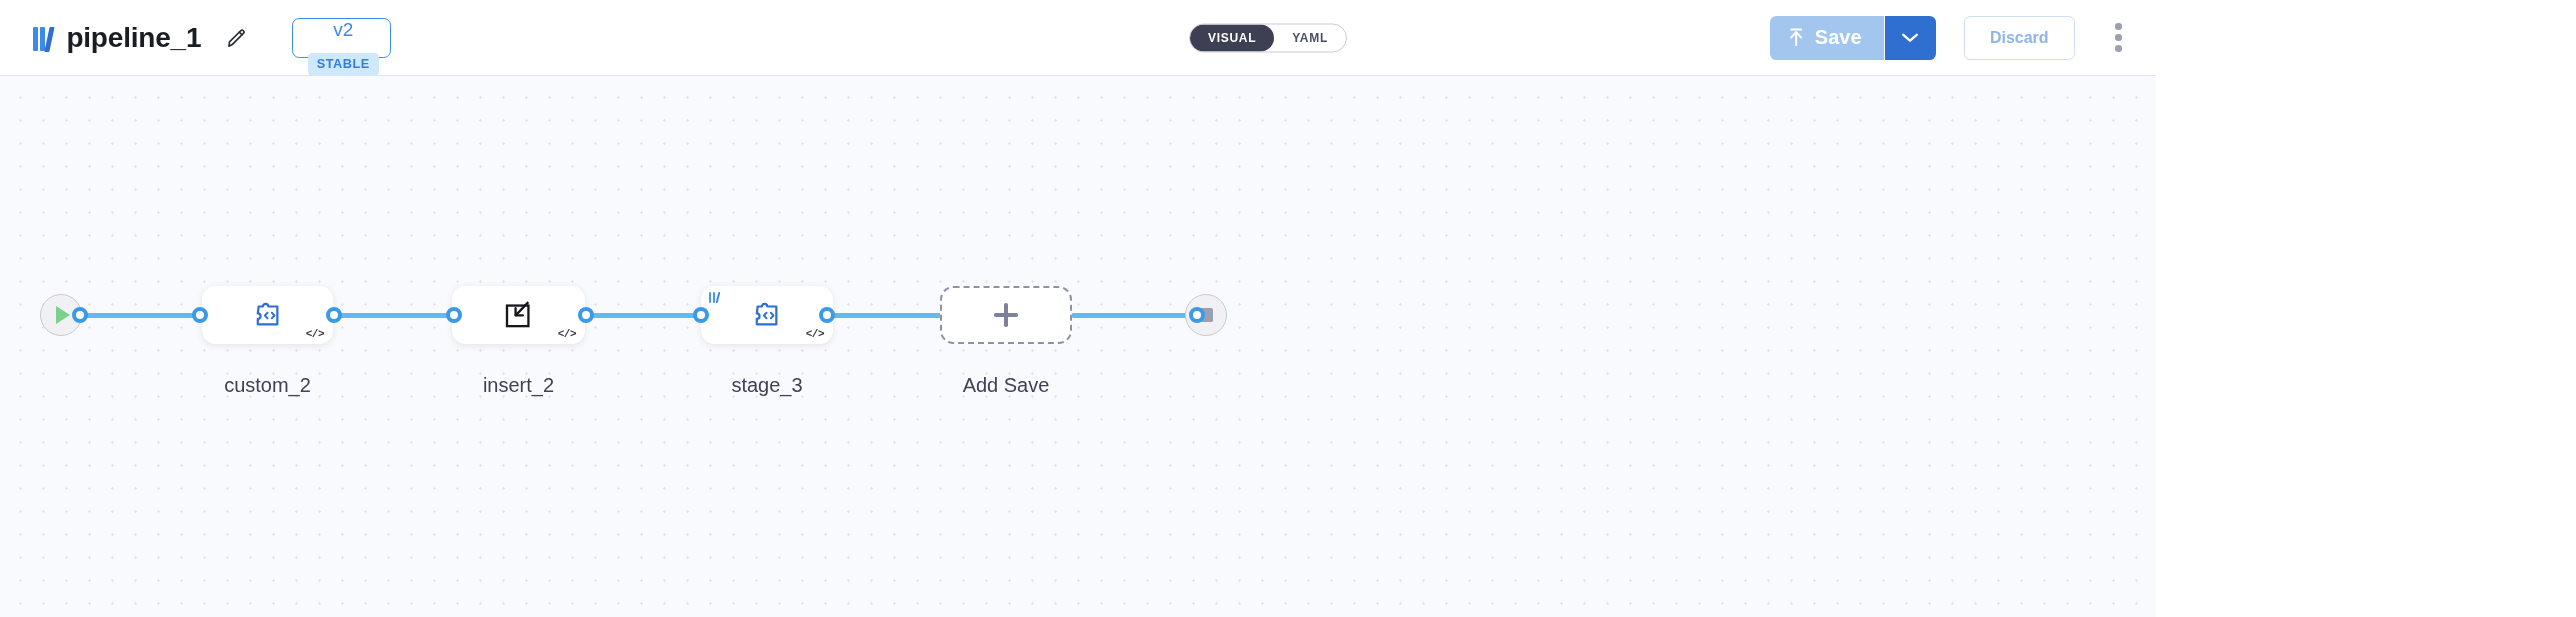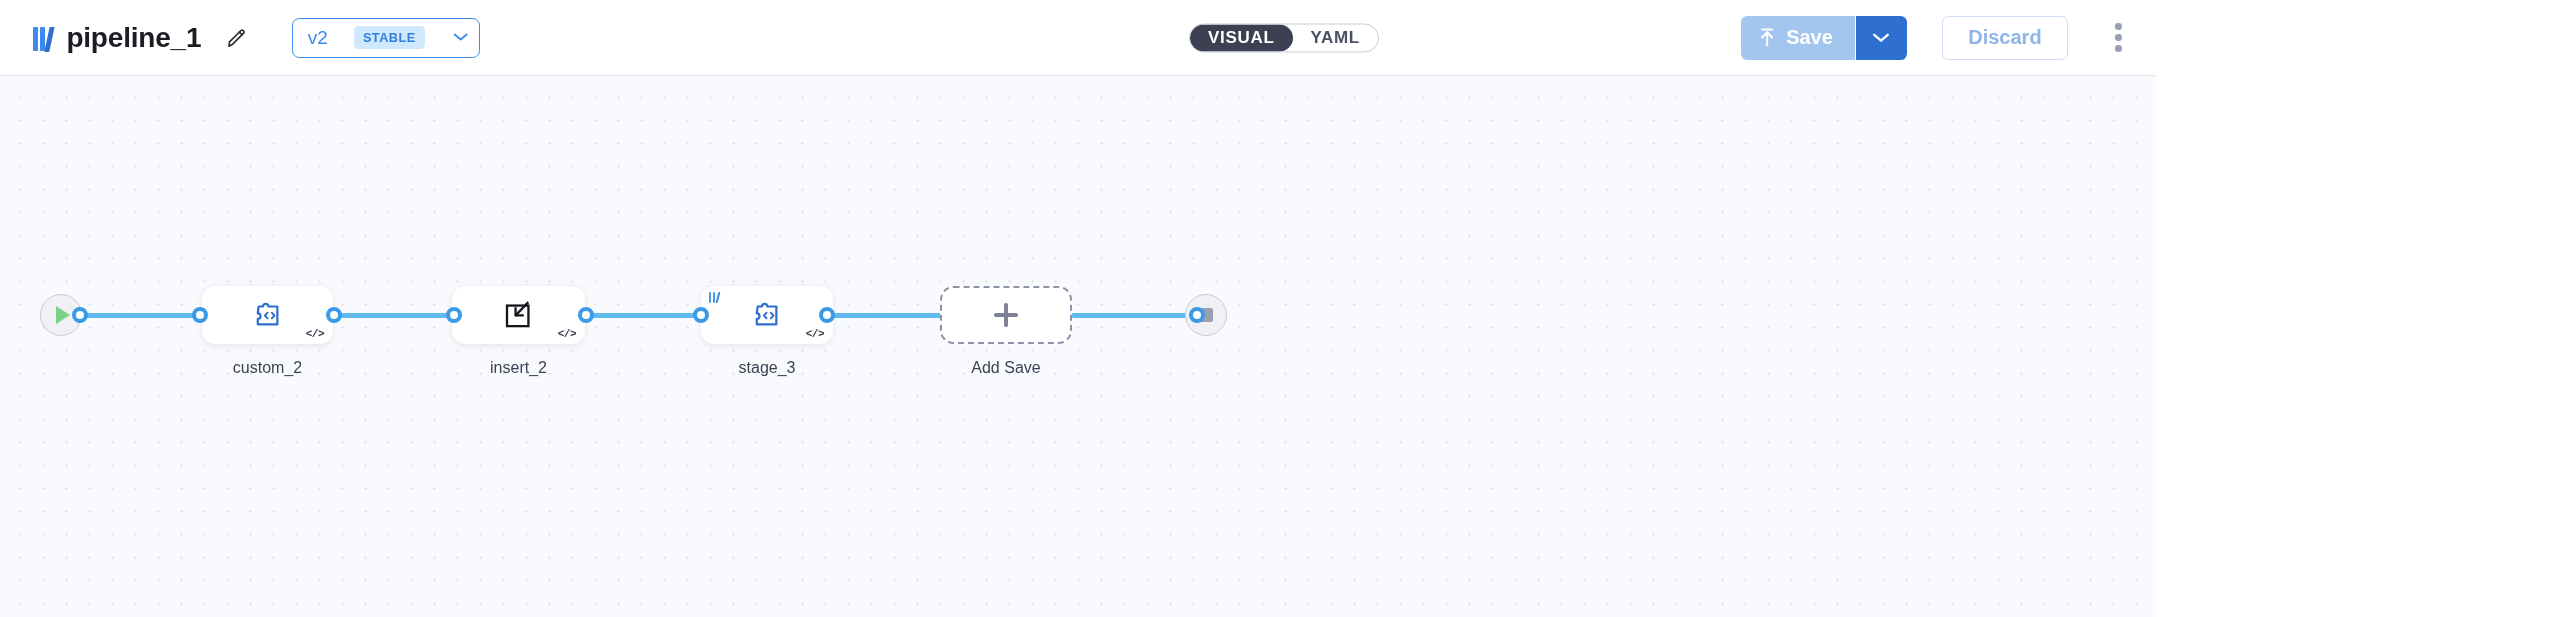--- a/index.html
+++ b/index.html
@@ -74,23 +74,24 @@
   }
   .version-chip {
     margin-left: 40px;
     height: 40px;
     box-sizing: border-box;
     border: 1.8px solid #3b8bef;
     border-radius: 7.3px;
     display: flex;
     align-items: center;
     padding: 0 11px 0 14.5px;
-    gap: 26px;
+    gap: 12px;
     background: #fff;
     cursor: pointer;
+    flex-direction: column;
   }
   .version-chip .ver {
     font-size: 19px;
     color: #3b8bef;
     font-weight: 500;
   }
   .version-chip .stable {
     background: #cfe8fb;
     color: #2f7fe0;
     font-size: 12.7px;
@@ -116,41 +117,41 @@
     display: flex;
     align-items: center;
     border: 0.9px solid #c7cbd6;
     border-radius: 907px;
     height: 27px;
     background: #fff;
     overflow: hidden;
     cursor: pointer;
   }
   .view-toggle .seg {
-    font-size: 17px;
+    font-size: 12px;
     font-weight: bold;
     letter-spacing: 0.7px;
     padding: 0 18px;
     height: 27px;
     display: flex;
     align-items: center;
     color: #4b5064;
     border-radius: 907px;
   }
   .view-toggle .seg.active {
     background: #3d3f52;
     color: #ffffff;
   }
 
   .header-right {
     margin-left: auto;
     display: flex;
     align-items: center;
     padding-right: 22px;
-    gap: 35px;
+    gap: 28px;
   }
   .save-group {
     display: flex;
     align-items: stretch;
     border-radius: 6.4px;
     overflow: hidden;
     height: 44px;
   }
   .save-btn {
     background: #a3c6ef;
@@ -183,21 +184,21 @@
     cursor: pointer;
     border-left: 1.8px solid #ffffff;
   }
   .discard-btn {
     height: 44px;
     box-sizing: border-box;
     border: 1.8px solid #cfdcf2;
     border-radius: 6.4px;
     background: #ffffff;
     color: #8fb5e8;
-    font-size: 20px;
+    font-size: 16px;
     font-weight: bold;
     padding: 0 25.4px;
     cursor: pointer;
     font-family: inherit;
   }
   .kebab {
     width: 31px;
     height: 42px;
     display: flex;
     flex-direction: column;
@@ -317,22 +318,22 @@
     right: 9px;
     bottom: 3.6px;
     font-size: 11px;
     font-weight: bold;
     color: #333745;
     font-family: "Liberation Mono", monospace;
     letter-spacing: -0.5px;
   }
   .node-label {
     position: absolute;
-    top: 283px;
-    font-size: 16px;
+    top: 298px;
+    font-size: 20px;
     color: #3d4255;
     text-align: center;
     white-space: nowrap;
   }
   .add-stage {
     position: absolute;
     height: 58px;
     top: 210px;
     border: 2.7px dashed #8d92a8;
     border-radius: 13.6px;

